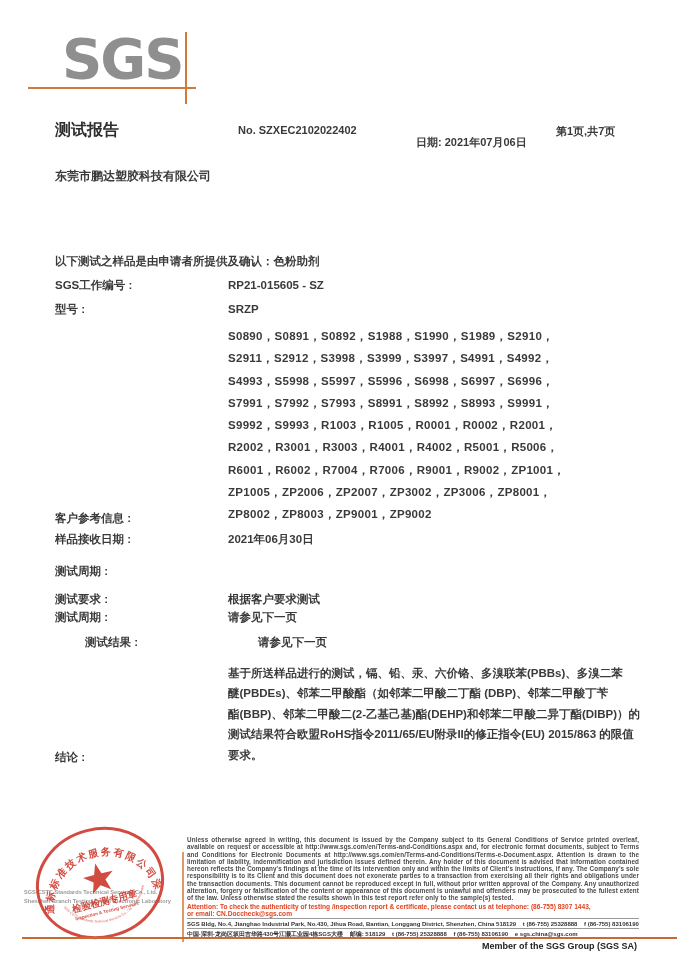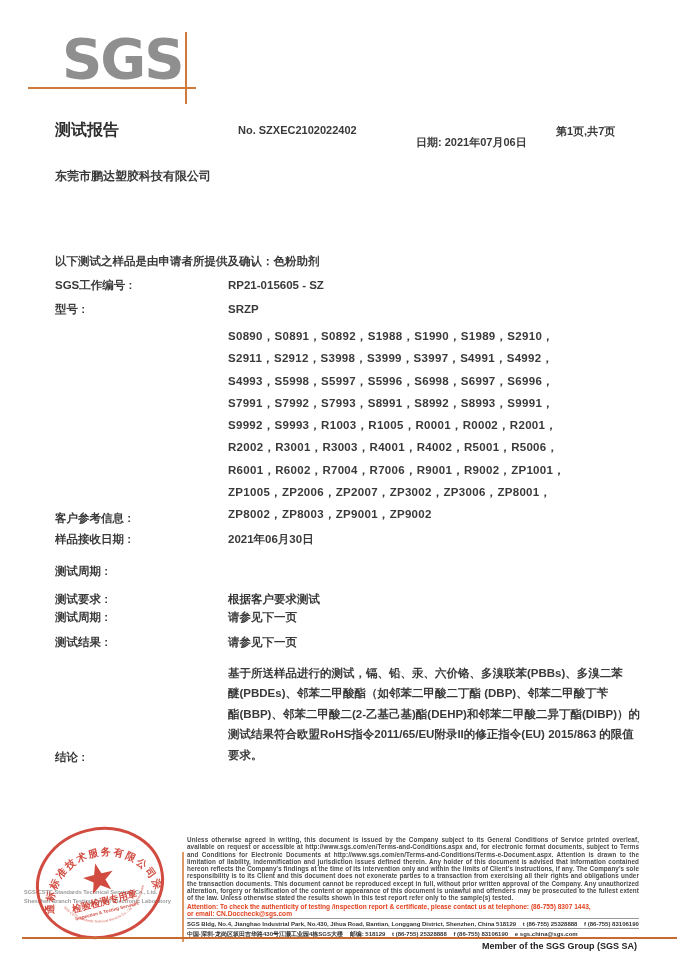--- a/index.html
+++ b/index.html
@@ -27,21 +27,21 @@
   .flabel { width:173px; flex:none; font-size:11.5px; font-weight:600; line-height:16px; }
   .fvalue { flex:1; font-size:11.5px; font-weight:600; line-height:16px; white-space:pre-line; max-width:428px; }
   .frow:nth-child(1) { margin-bottom:8px; }
   .frow:nth-child(2) { margin-bottom:8px; }
   .frow:nth-child(3) .fvalue { line-height:22.3px; letter-spacing:0.3px; }
   .frow:nth-child(3) { margin-bottom:5px; }
   .frow:nth-child(4) { margin-bottom:16px; }
   .frow:nth-child(5) { margin-bottom:12px; }
   .frow:nth-child(6) { margin-bottom:2px; }
   .frow:nth-child(7) { margin-bottom:9px; }
-  .frow:nth-child(8) { margin-bottom:13px; }
+  .frow:nth-child(8) { margin-bottom:13px;margin-left:30px; }
   .frow:nth-child(9) .fvalue { line-height:20.5px; }
 
   
   .f-divider { position:absolute; left:182px; top:852px; width:1.5px; height:90px; background:#dd9a66; }
   .f-right { position:absolute; left:187px; top:836px; width:452px; }
   .disclaimer { font-size:6.3px; line-height:7.3px; font-weight:600; color:#4a4a4a; text-align:justify; letter-spacing:0.1px; }
   .attention { margin-top:1px; font-size:6.6px; line-height:7.4px; font-weight:700; color:#e2421f; white-space:pre-line; }
   .addr-row { margin-top:1px; border-top:1px solid #999; padding-top:1.5px; font-size:6px; font-weight:600; color:#333; white-space:pre; overflow:hidden; }
   .accent-line { position:absolute; left:22px; top:937px; width:655px; height:2px; background:#c96a31; }
   .member { position:absolute; right:40px; top:941px; font-size:9px; font-weight:600; color:#222; }

